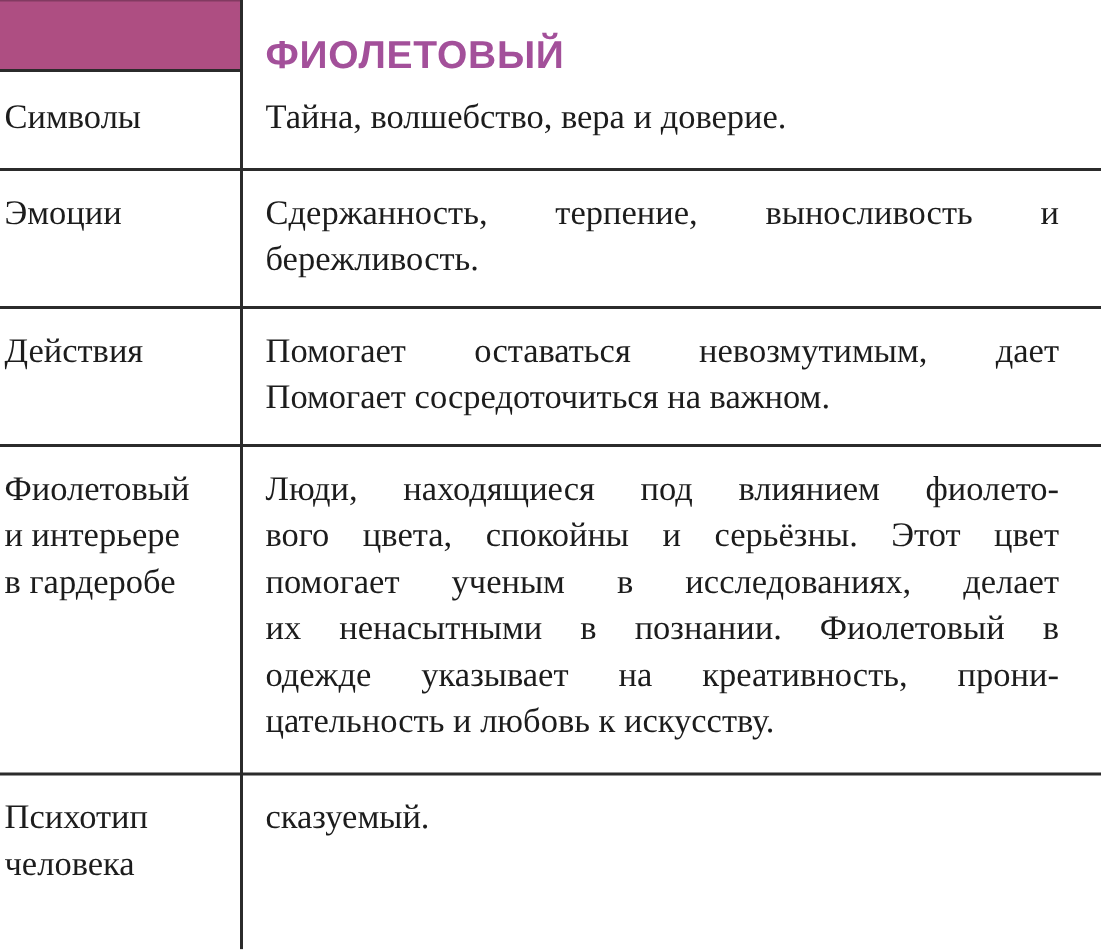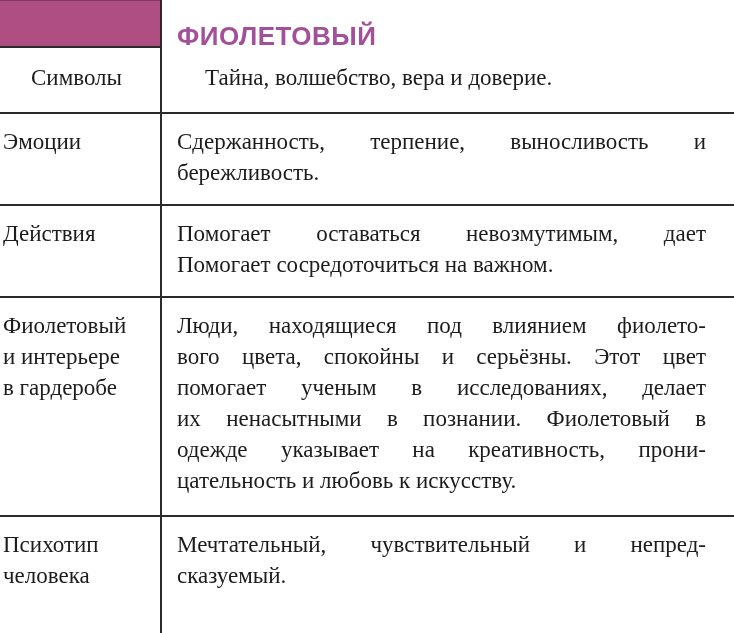--- a/index.html
+++ b/index.html
@@ -48,21 +48,21 @@
     font-weight: 700;
     font-size: 26px;
     letter-spacing: 0.5px;
   }
   
   #rows .row {
     display: flex;
     box-sizing: border-box;
     border-top: 2px solid #2b2b2b;
   }
-  #rows .row:first-child { border-top: none; margin-left: 28px; }
+  #rows .row:first-child { border-top: none; }
   #rows .row:nth-child(1) { height: 62px; }
   #rows .row:nth-child(2) { height: 92px; }
   #rows .row:nth-child(3) { height: 92px; }
   #rows .row:nth-child(4) { height: 219px; }
   #rows .row:nth-child(5) { height: 96px; }
   .label-cell {
     width: 162px;
     box-sizing: border-box;
     padding: 12px 6px 0 3px;
     font-size: 23px;
@@ -139,19 +139,18 @@
           <div class="line">цательность и любовь к искусству.</div>
         </div>
     </div>
 
     <div class="row">
       <div class="label-cell">
           <div class="line">Психотип</div>
           <div class="line">человека</div>
         </div>
       <div class="content-cell">
-          <div class="line">Мечтательный, чувствительный и непред-</div>
           <div class="line">сказуемый.</div>
         </div>
     </div>
   </div>
 
 </div>
 
 </body></html>

